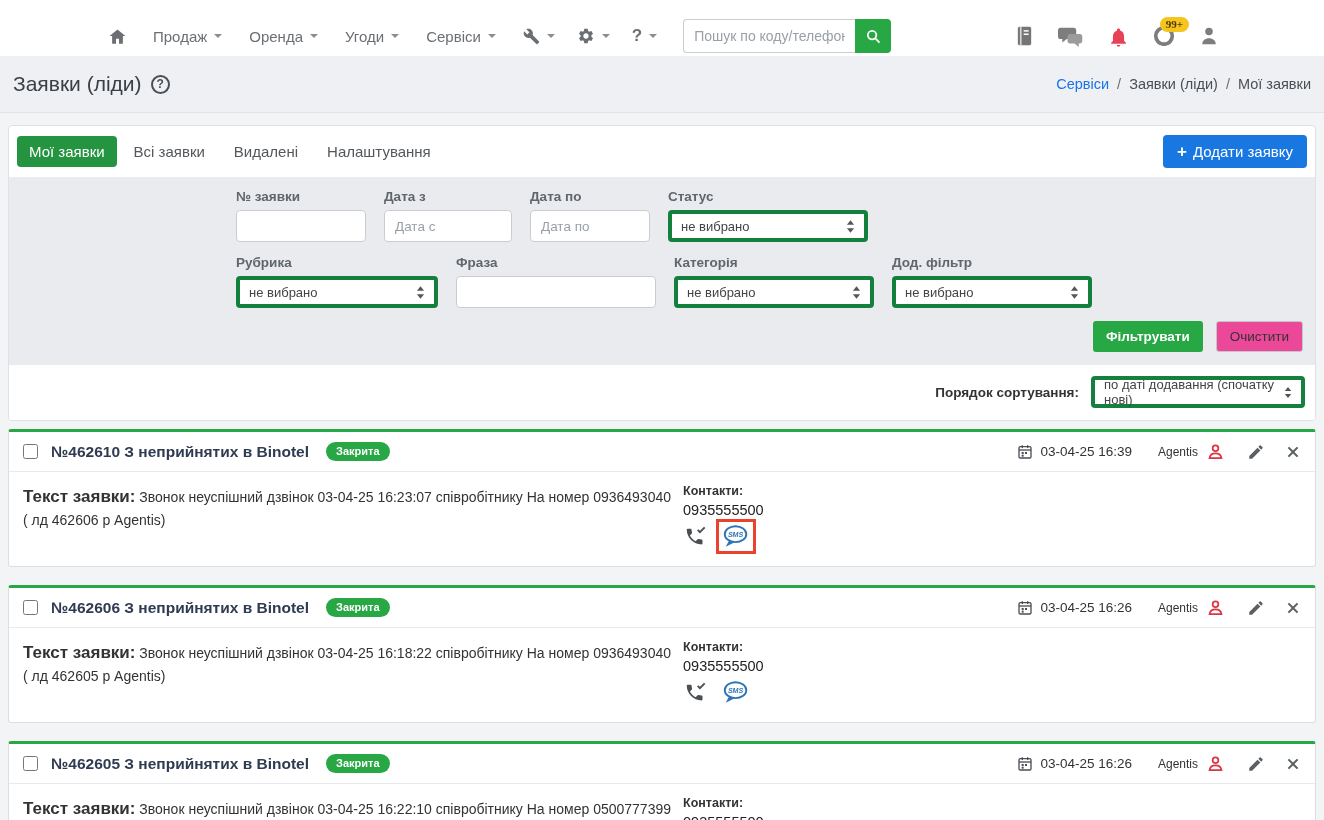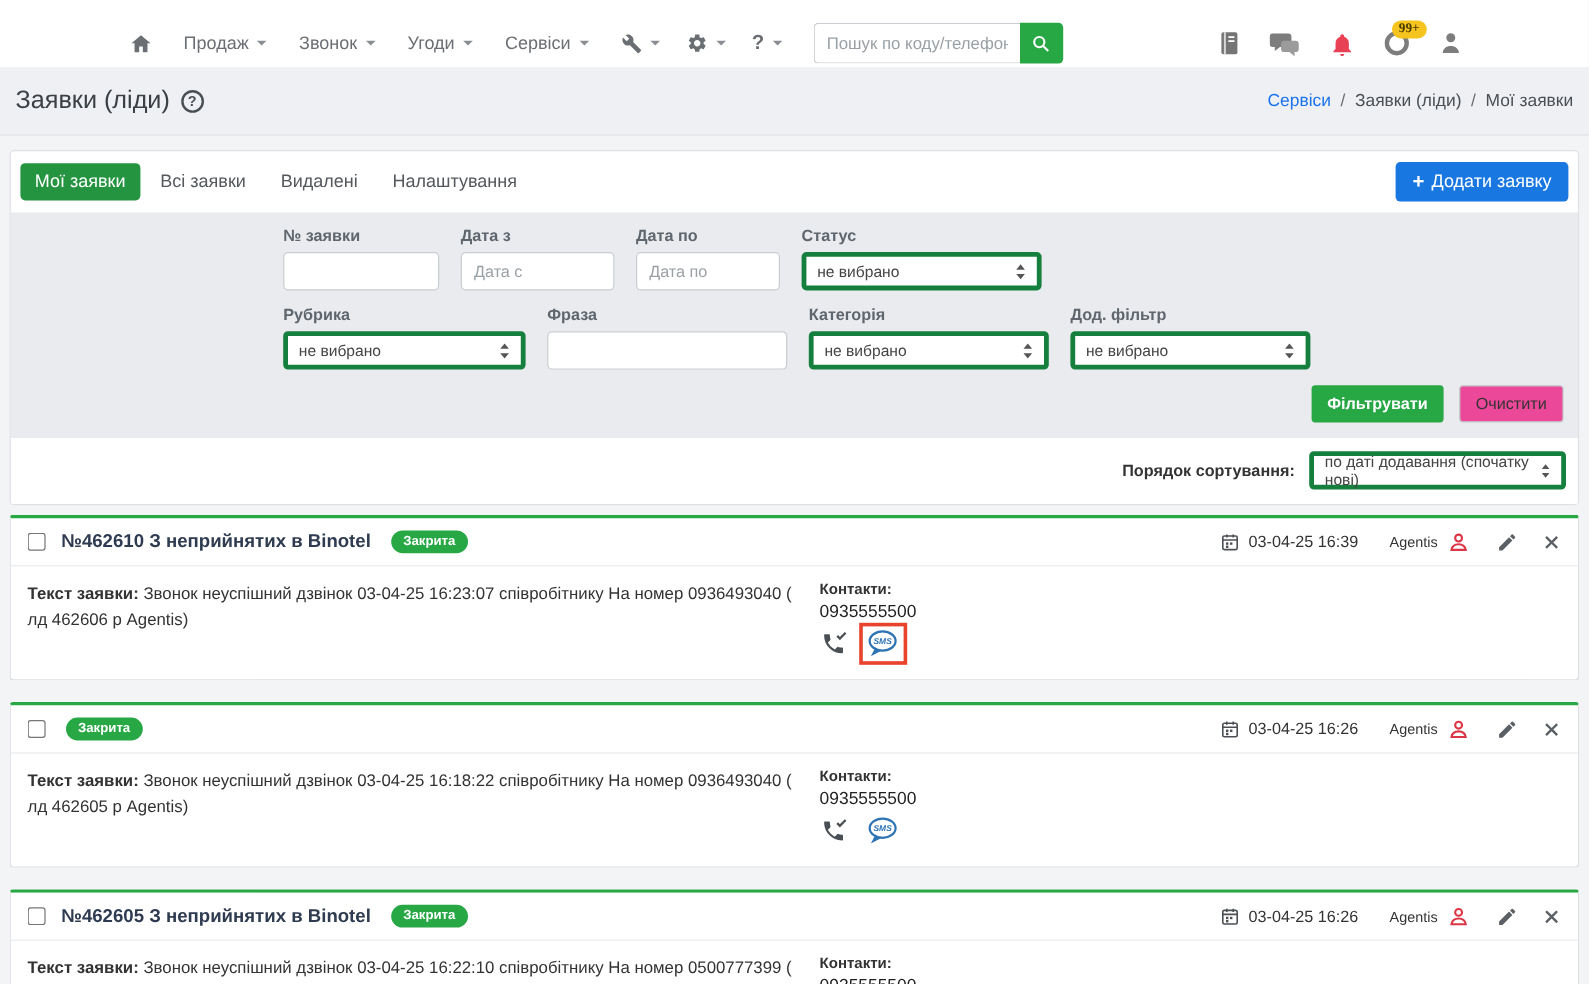--- a/index.html
+++ b/index.html
@@ -64,21 +64,21 @@
   .card-title { margin-left:13px; font-size:15.5px; font-weight:bold; color:#2f3b50; }
   .badge { margin-left:17px; background:#28a745; color:#fff; font-size:11px; font-weight:bold; padding:3px 10px 4px; border-radius:10px; }
   .card-meta { margin-left:auto; display:flex; align-items:center; }
   .card-date { font-size:13.5px; color:#333; margin-left:7px; }
   .card-agent { font-size:12px; color:#333; margin-left:26px; margin-right:8px; }
   .meta-ico { display:flex; cursor:pointer; }
   .meta-ico.m-edit { margin-left:22px; }
   .meta-ico.m-close { margin-left:20px; }
   .card-body { display:flex; padding:12px 14px 17px; }
   .card-text { width:648px; flex:none; font-size:14px; color:#333; line-height:1.55; }
-  .text-label { font-size:14px; font-weight:bold; }
+  .text-label { font-size:17px; font-weight:bold; }
   .card-contacts { margin-left:12px; }
   .contacts-label { font-size:12.5px; font-weight:bold; color:#333; }
   .contacts-phone { font-size:14.5px; color:#222; margin-top:4px; }
   .contacts-icons { display:flex; align-items:center; gap:13px; margin-top:6px; }
   .c-ico { display:flex; cursor:pointer; }
   .sms-box { display:inline-flex; }
   .sms-box.highlighted { outline:3px solid #e8432c; outline-offset:2px; }
 </style>
 </head>
 <body>
@@ -87,21 +87,21 @@
   <span class="home-link">
     <svg width="19" height="19" viewBox="0 0 24 24">
         <path d="M12 3l10 8.5h-3.2V21h-4.9v-6.2h-3.8V21H5.2v-9.5H2z" fill="#6b6f73"></path>
       </svg>
   </span>
   <span class="nav-item">
     <span>Продаж</span>
     <span class="caret"></span>
   </span>
   <span class="nav-item">
-    <span>Звонок</span>
+    <span>Оренда</span>
     <span class="caret"></span>
   </span>
   <span class="nav-item">
     <span>Угоди</span>
     <span class="caret"></span>
   </span>
   <span class="nav-item">
     <span>Сервіси</span>
     <span class="caret"></span>
   </span>
@@ -343,20 +343,21 @@
               </span>
             </span>
           </div>
         </div>
       </div>
     </div>
 
     <div class="card">
       <div class="card-header">
         <input type="checkbox" style="">
+        <span class="card-title">№462606 З неприйнятих в Binotel</span>
         <span class="badge">Закрита</span>
         <span class="card-meta">
           <span class="meta-ico">
             <svg width="16" height="16" viewBox="0 0 24 24">
                 <rect x="3" y="4" width="18" height="17" rx="2" fill="none" stroke="#4a4f54" stroke-width="2"></rect>
                 <line x1="3" y1="9" x2="21" y2="9" stroke="#4a4f54" stroke-width="2"></line>
                 <line x1="8" y1="2" x2="8" y2="6" stroke="#4a4f54" stroke-width="2"></line>
                 <line x1="16" y1="2" x2="16" y2="6" stroke="#4a4f54" stroke-width="2"></line>
                 <rect x="7" y="12" width="3" height="3" fill="#4a4f54"></rect>
                 <rect x="12" y="12" width="3" height="3" fill="#4a4f54"></rect>

